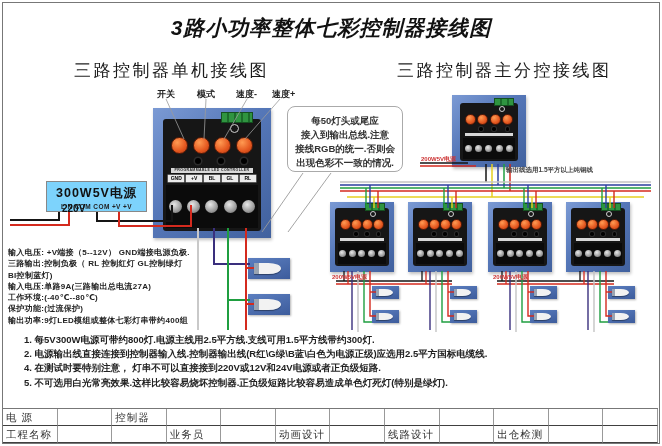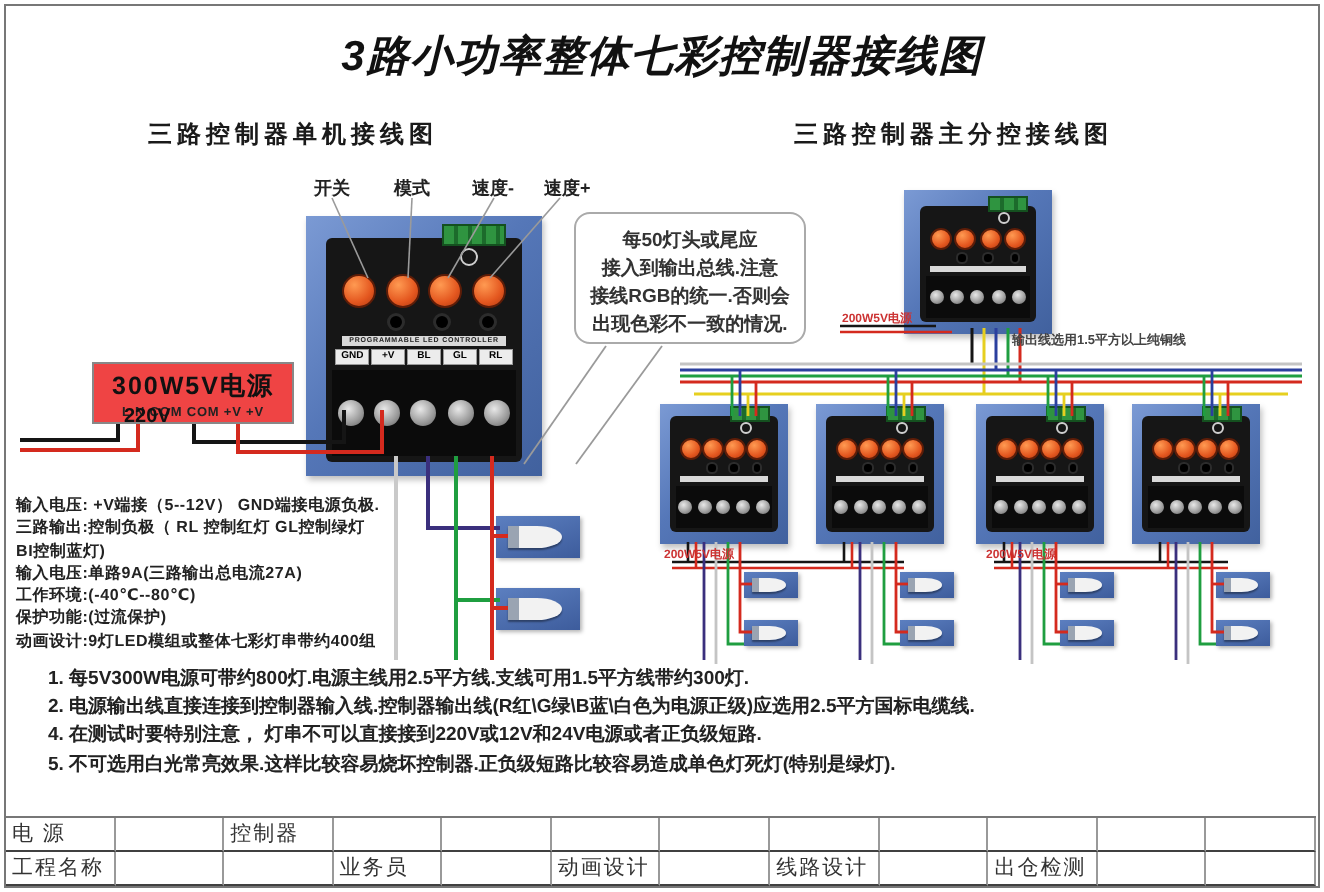--- a/index.html
+++ b/index.html
@@ -4,21 +4,21 @@
 <style>
   html,body{margin:0;padding:0;background:#fff;}
   #canvas{
     position:relative;width:662px;height:446px;overflow:hidden;
     font-family:"Liberation Sans","DejaVu Sans",sans-serif;color:#111;background:#fff;
   }
   .abs{position:absolute;}
   #frame{left:2px;top:2px;width:656px;height:440px;border:1px solid #777;z-index:0;}
   
   #main-title{left:0;top:14px;width:100%;text-align:center;font-size:21px;font-weight:bold;letter-spacing:1px;z-index:3;font-style:italic;}
-  .sub-title{font-size:12px;font-weight:bold;letter-spacing:2.5px;color:#1a1a1a;z-index:3;}
+  .sub-title{font-size:17px;font-weight:normal;letter-spacing:2.5px;color:#1a1a1a;z-index:3;}
   #sub-left{left:74px;top:59px;}
   #sub-right{left:397px;top:59px;}
   
   .btn-label{font-size:9px;font-weight:bold;color:#222;z-index:3;white-space:nowrap;}
   
   .photo{position:absolute;background:linear-gradient(135deg,#7b9ad4 0%,#5577b8 45%,#41619e 100%);
          box-shadow:1px 2px 3px rgba(0,0,0,.25);z-index:1;}
   .ctrl{position:absolute;background:#161616;border-radius:3px;display:flex;flex-direction:column;}
   .gconn{position:absolute;background:repeating-linear-gradient(90deg,#2f9440 0 5px,#1c6b2b 5px 7px);border:1px solid #14501f;}
   .big .gconn{top:-7px;right:8px;width:30px;height:9px;}
@@ -54,21 +54,21 @@
   .mini .screws i{width:7px;height:7px;}
   
   .led{position:absolute;background:linear-gradient(160deg,#5c7fc0,#3d5c9c);z-index:1;box-shadow:1px 1px 2px rgba(0,0,0,.3);}
   .bulb{position:absolute;left:15%;top:22%;width:64%;height:56%;
         background:linear-gradient(90deg,#9aa4b2 0 20%,#f2f2f2 20%);
         border-radius:0 50% 50% 0/0 50% 50% 0;box-shadow:0 1px 1px rgba(0,0,0,.4);}
   
   #callout{left:287px;top:106px;width:116px;height:66px;border:1px solid #aaa;border-radius:8px;background:#fff;
            z-index:3;font-size:9.5px;font-weight:bold;color:#333;text-align:center;line-height:14px;padding-top:7px;box-sizing:border-box;}
   
-  #psu-box{left:46px;top:181px;width:101px;height:31px;border:1.5px solid #888;background:#ef4444;z-index:3;text-align:center;box-sizing:border-box;}
+  #psu-box{left:46px;top:181px;width:101px;height:31px;border:1.5px solid #888;background:#7dd3fc;z-index:3;text-align:center;box-sizing:border-box;}
   #psu-title{font-size:12.5px;font-weight:bold;letter-spacing:1px;margin-top:3px;}
   #psu-terms{font-size:6.5px;font-weight:bold;letter-spacing:.4px;color:#222;margin-top:1px;white-space:nowrap;}
   #mains-label{left:62px;top:203px;font-size:10px;font-weight:bold;z-index:3;}
   
   .tiny-red{font-size:6px;font-weight:bold;color:#c33;z-index:3;white-space:nowrap;}
   #bus-label{left:506px;top:166px;font-size:6.5px;font-weight:bold;color:#444;z-index:3;white-space:nowrap;}
   
   #specs{left:8px;top:247px;width:182px;z-index:3;}
   #specs div{font-size:8px;font-weight:bold;color:#222;line-height:11.3px;letter-spacing:.3px;white-space:nowrap;}
   #notes{left:24px;top:333px;width:624px;z-index:3;}
@@ -318,21 +318,21 @@
   <span class="abs tiny-red" style="left:332px;top:273px;">200W5V电源</span>
   <span class="abs tiny-red" style="left:493px;top:273px;">200W5V电源</span>
 
   <div class="abs" id="specs">
     <div>输入电压: +V端接（5--12V） GND端接电源负极.</div>
     <div>三路输出:控制负极（ RL 控制红灯  GL控制绿灯</div>
     <div>BI控制蓝灯)</div>
     <div>输入电压:单路9A(三路输出总电流27A)</div>
     <div>工作环境:(-40℃--80℃)</div>
     <div>保护功能:(过流保护)</div>
-    <div>动画设计:9灯LED模组或整体七彩灯串带约400组</div>
+    <div>输出功率:9灯LED模组或整体七彩灯串带约400组</div>
   </div>
 
   <div class="abs" id="notes">
     <div>1. 每5V300W电源可带约800灯.电源主线用2.5平方线.支线可用1.5平方线带约300灯.</div>
     <div>2. 电源输出线直接连接到控制器输入线.控制器输出线(R红\G绿\B蓝\白色为电源正级)应选用2.5平方国标电缆线.</div>
     <div>4. 在测试时要特别注意， 灯串不可以直接接到220V或12V和24V电源或者正负级短路.</div>
     <div>5. 不可选用白光常亮效果.这样比较容易烧坏控制器.正负级短路比较容易造成单色灯死灯(特别是绿灯).</div>
   </div>
 
   <div class="abs" id="footer-table">

